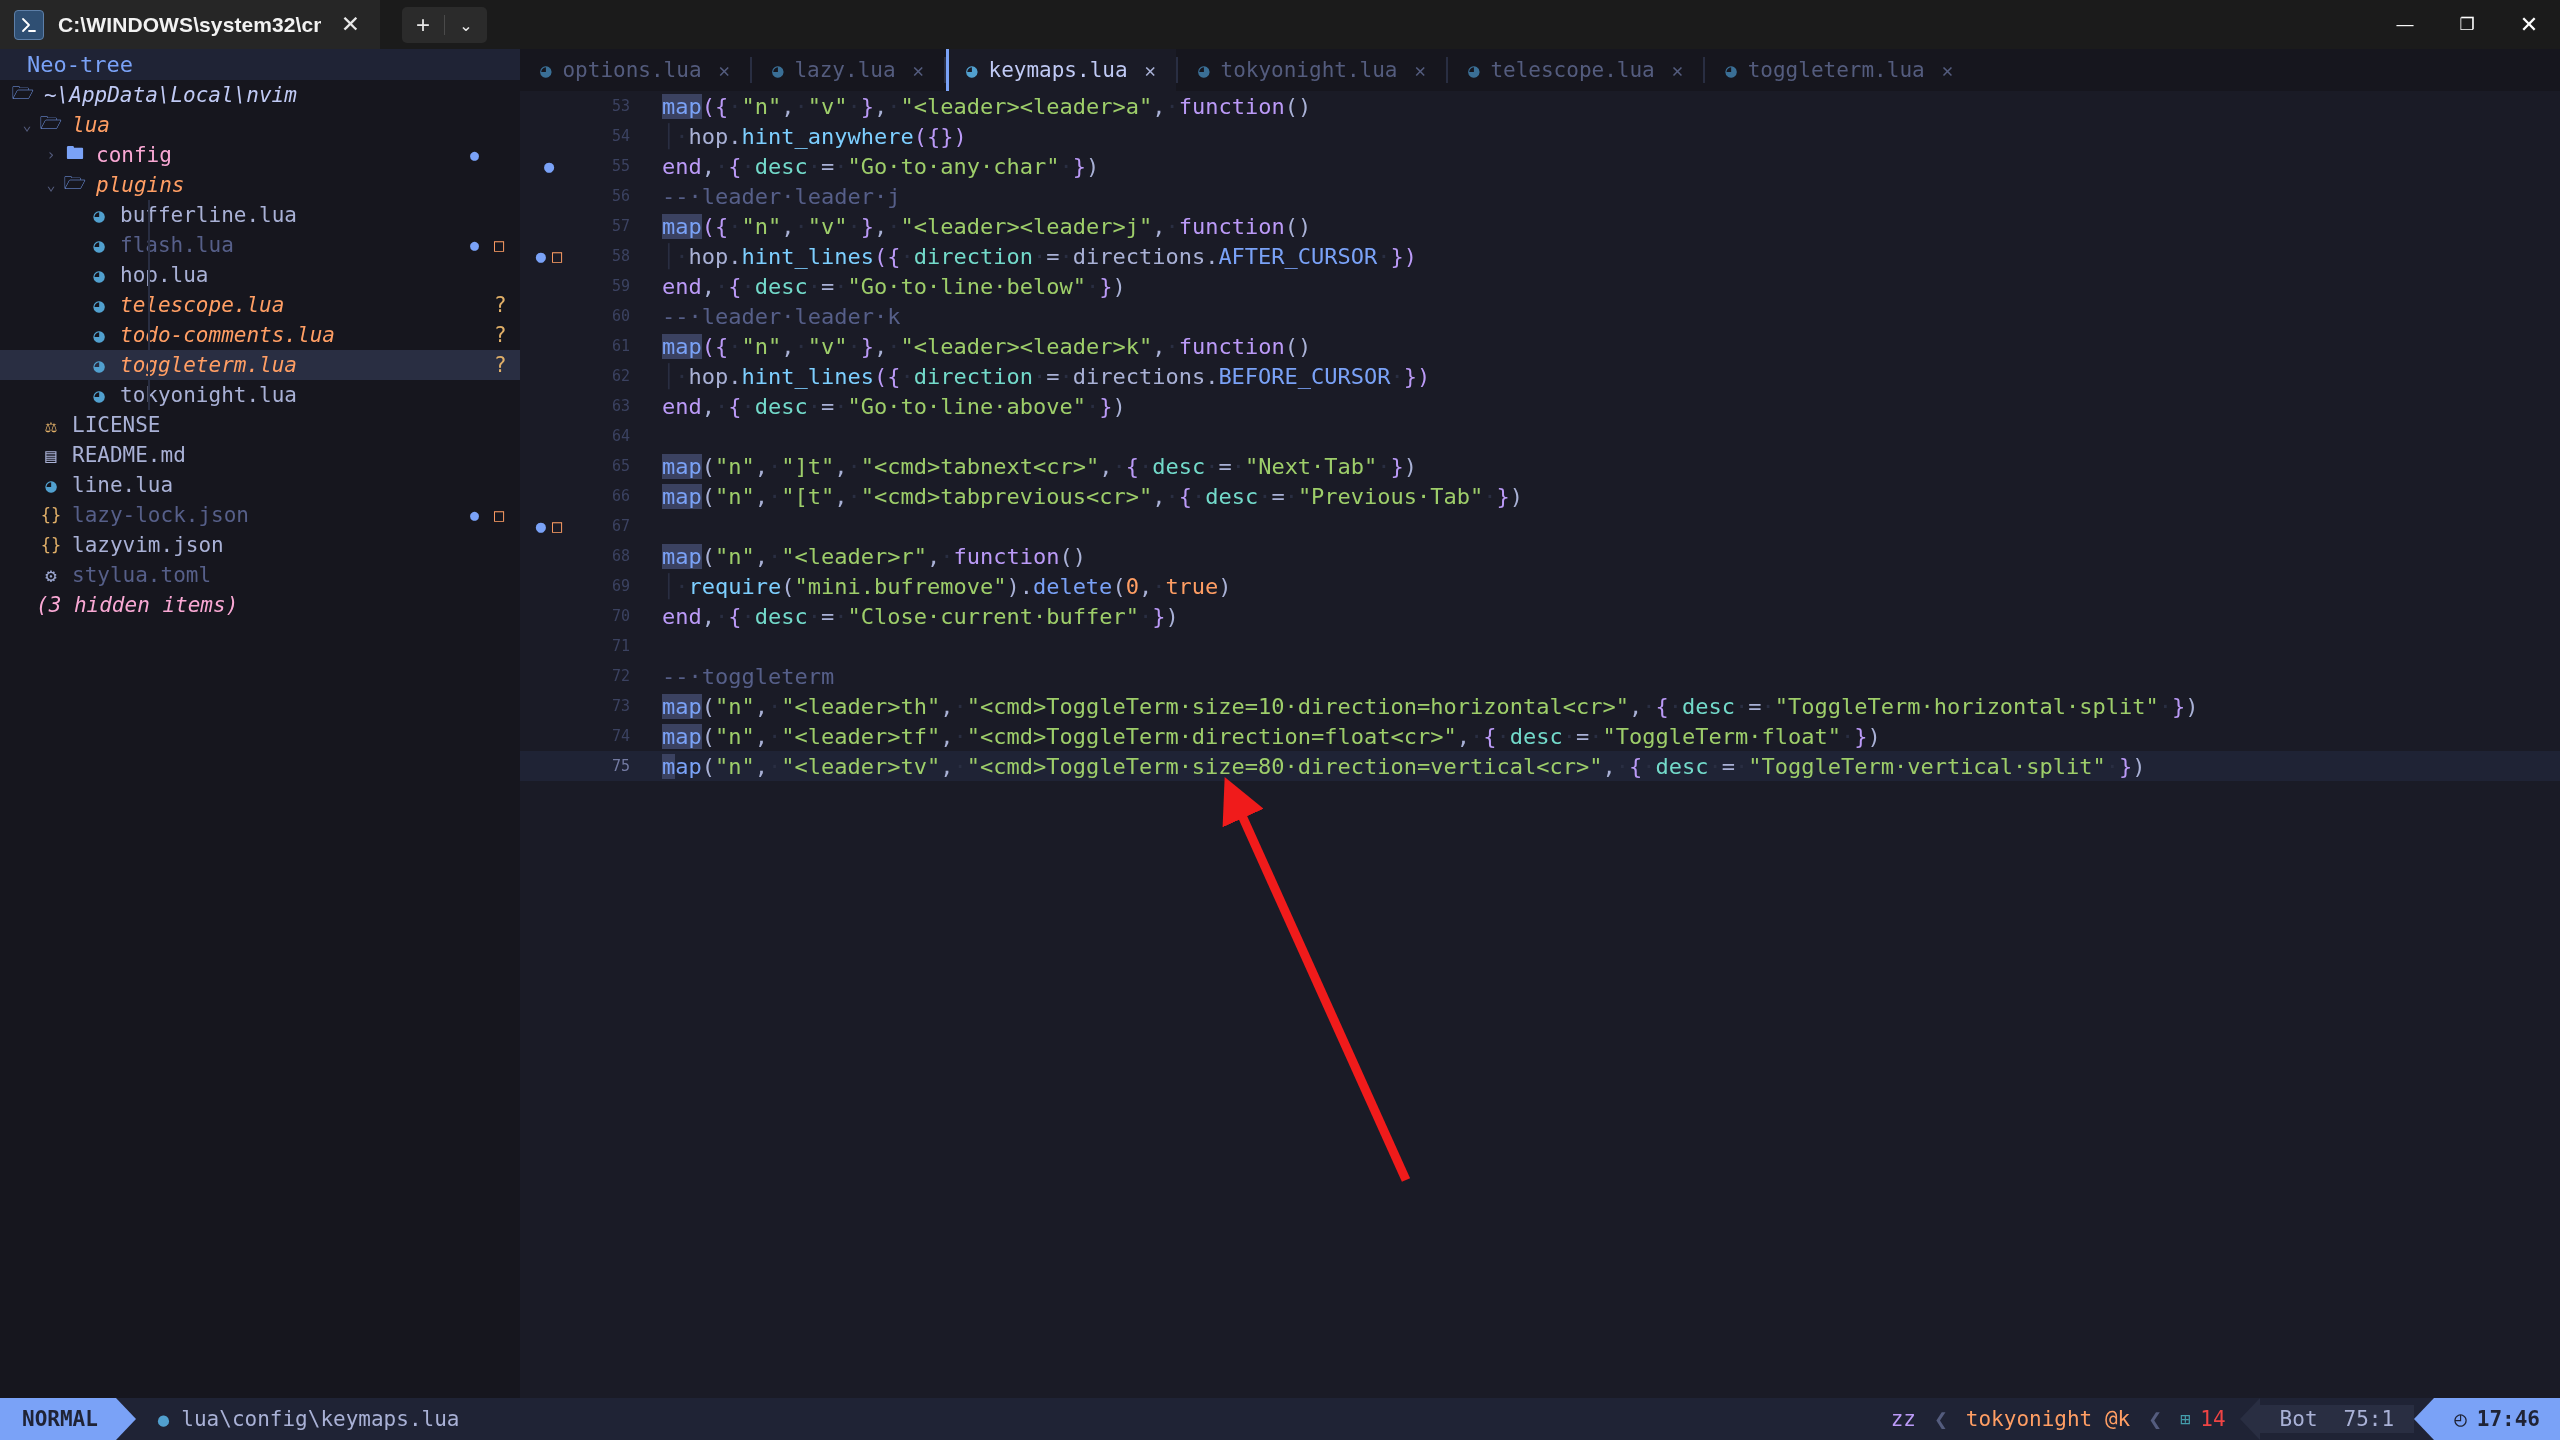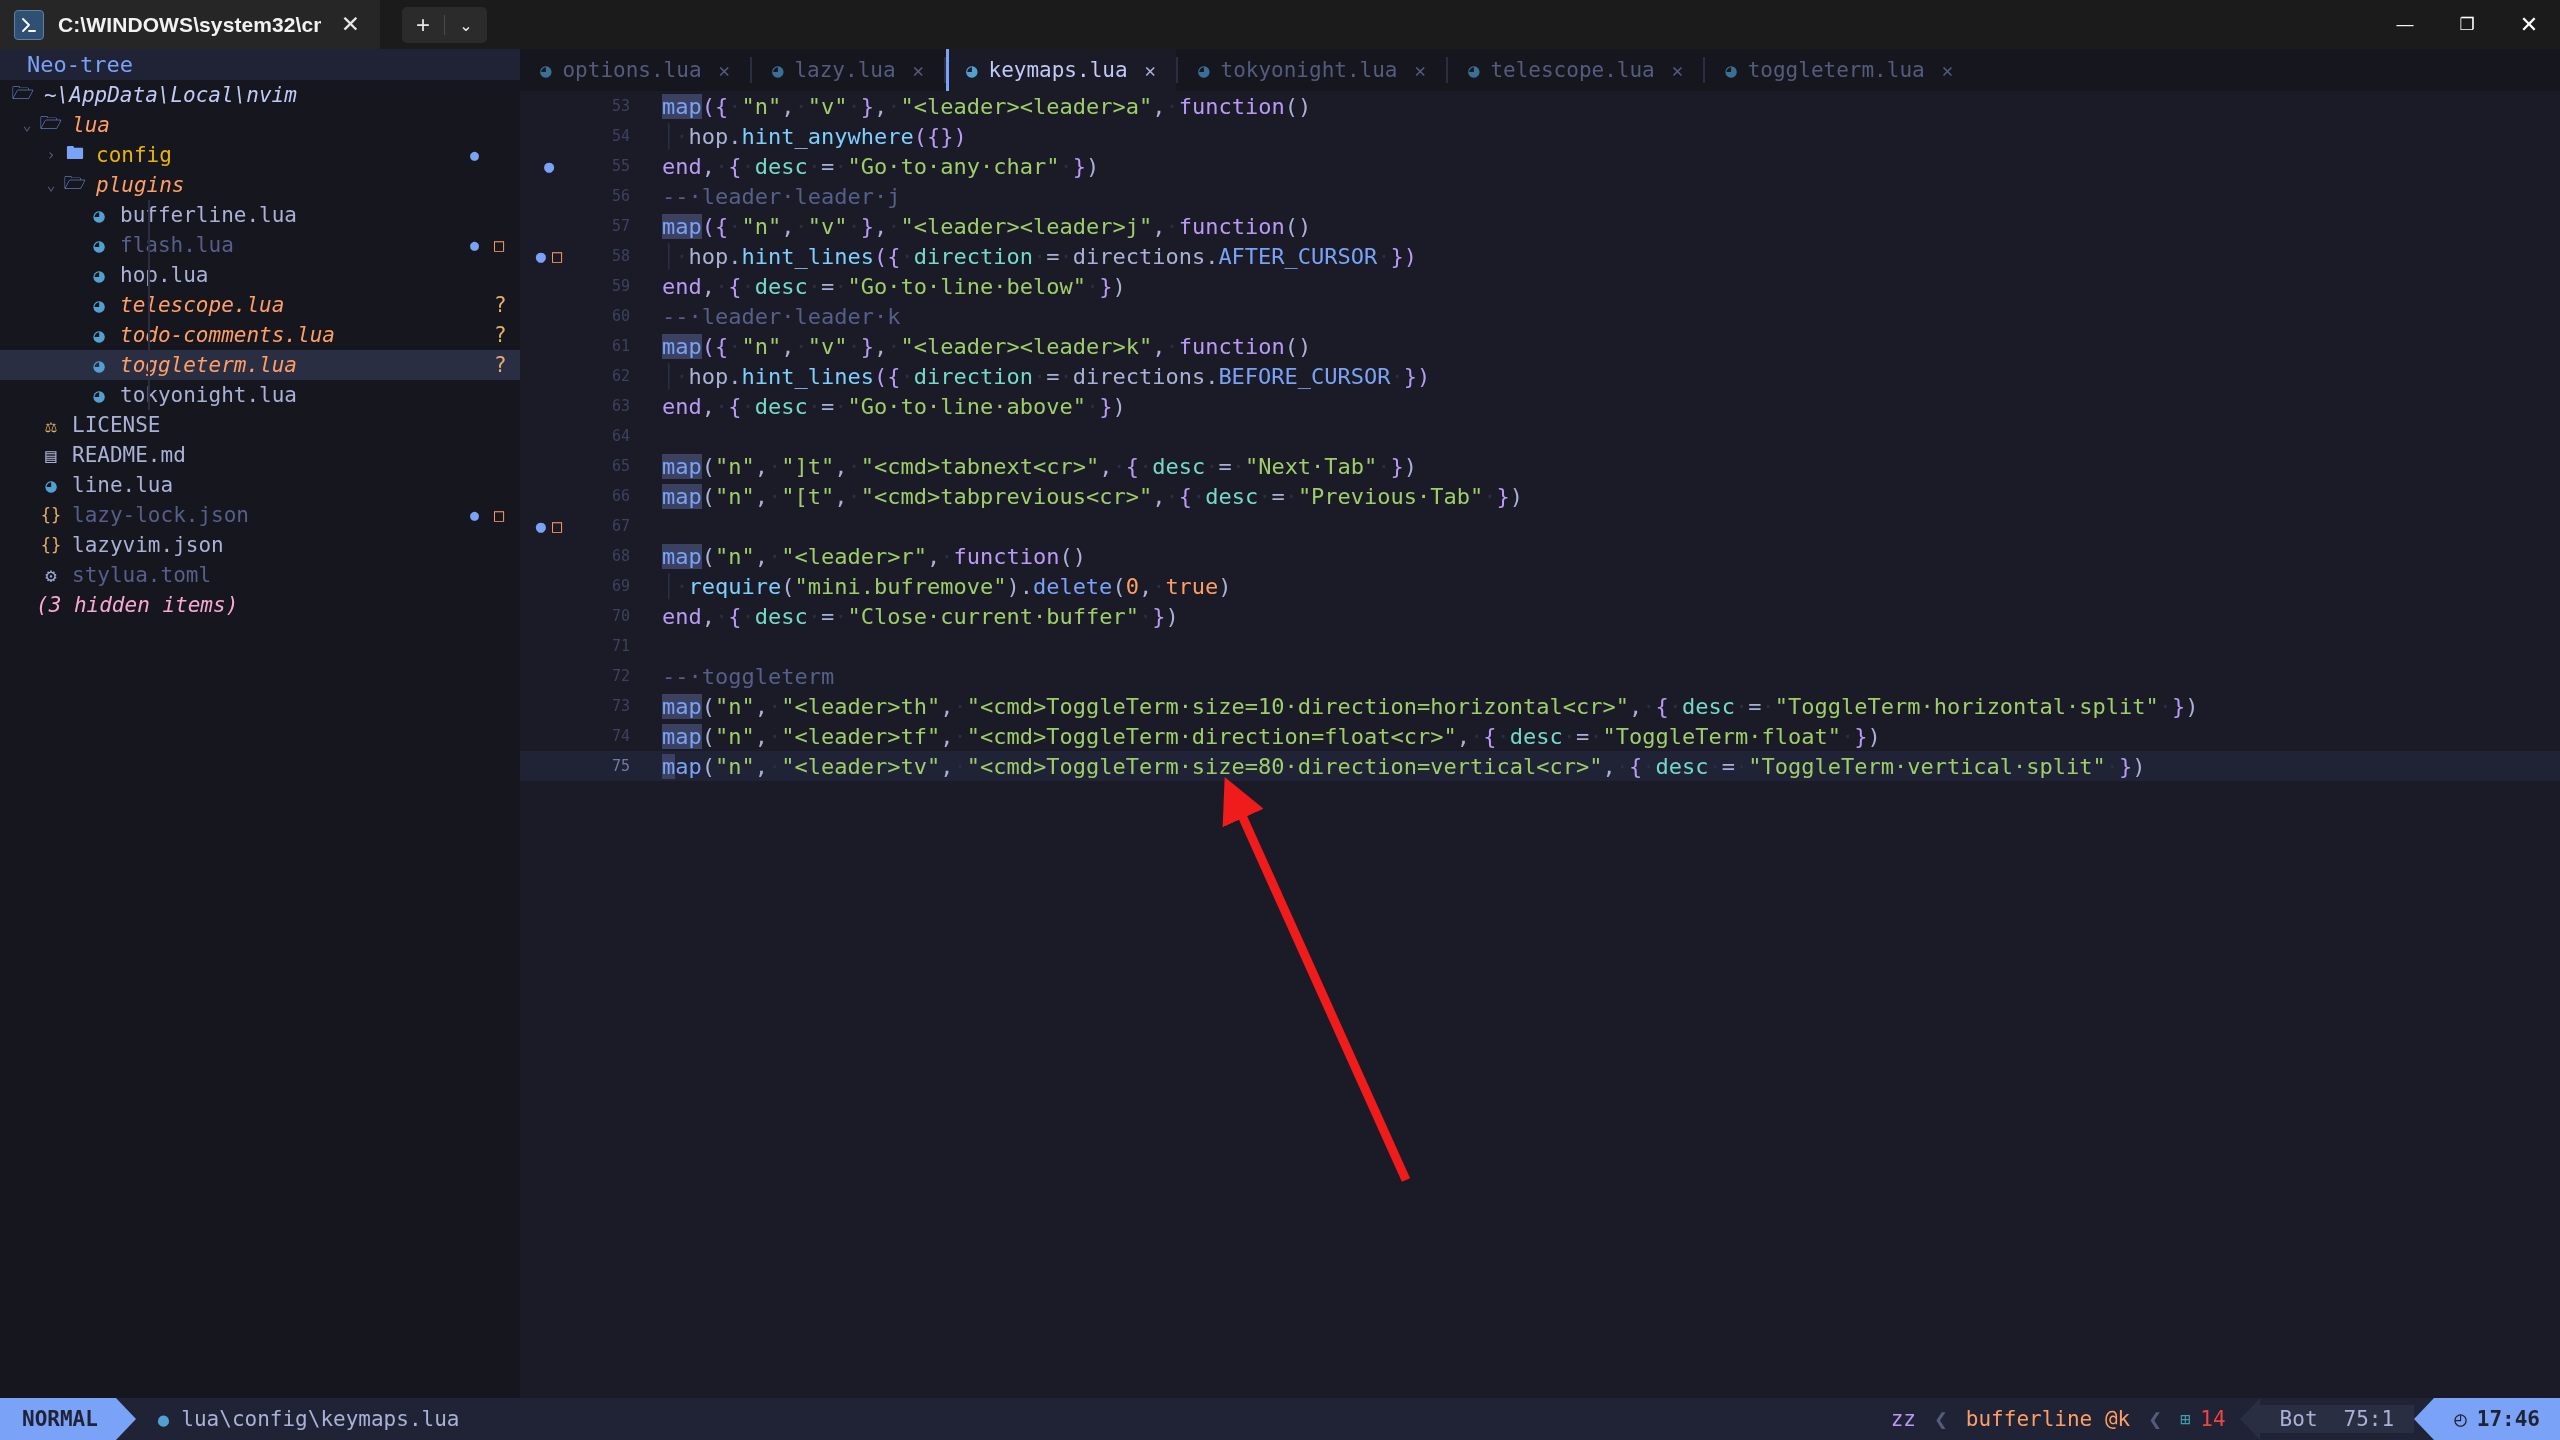--- a/index.html
+++ b/index.html
@@ -41,21 +41,21 @@
     position:relative; white-space:nowrap; }
   .nt-row.sel{ background:#292e42; }
   .nt-indent{ display:inline-block; flex:none; }
   .chev{ color:#545c7e; font-size:15px; width:22px; flex:none; text-align:center; }
   .nt-ico{ flex:none; width:26px; text-align:center; margin-right:8px; }
   .folder-ico{ color:#7aa2f7; font-size:18px; }
   .lua-ico{ color:#51a0cf; font-size:19px; }
   .nt-name{ }
   .c-root{ color:#c0caf5; font-style:italic; }
   .c-dir-open{ color:#ff9e64; font-style:italic; }
-  .c-dir{ color:#eab308;text-align:right; }
+  .c-dir{ color:#f9a8d4;text-align:right; }
   .c-file{ color:#a9b1d6; }
   .c-file-dim{ color:#565f89; }
   .c-mod{ color:#ff9e64; font-style:italic; }
   .c-hidden{ color:#f9a8d4; font-style:italic; }
   .badge-q{ color:#e0af68; position:absolute; left:494px; }
   .badge-dot{ color:#7aa2f7; position:absolute; left:470px; font-size:15px; }
   .badge-sq{ color:#ff9e64; position:absolute; left:494px; font-size:17px; }
   .vline{ position:absolute; left:148px; top:0; bottom:0; width:2px; }
 
   
@@ -355,21 +355,21 @@
     <div class="st-file">
       <span class="fi">●</span>
       <span>lua\config\keymaps.lua</span>
     </div>
     <div class="st-right">
       <div class="st-chip">
         <span class="st-zz">zz</span>
       </div>
       <span class="sep-l">❮</span>
       <div class="st-chip">
-        <span class="st-rec">bufferline @k</span>
+        <span class="st-rec">tokyonight @k</span>
       </div>
       <span class="sep-l">❮</span>
       <div class="st-chip">
         <span class="st-gitbox">⊞</span>
         <span class="st-gitadd">14</span>
       </div>
       <div class="pow-l"></div>
       <div class="st-pos">
         <span>Bot</span>
         <span>75:1</span>

